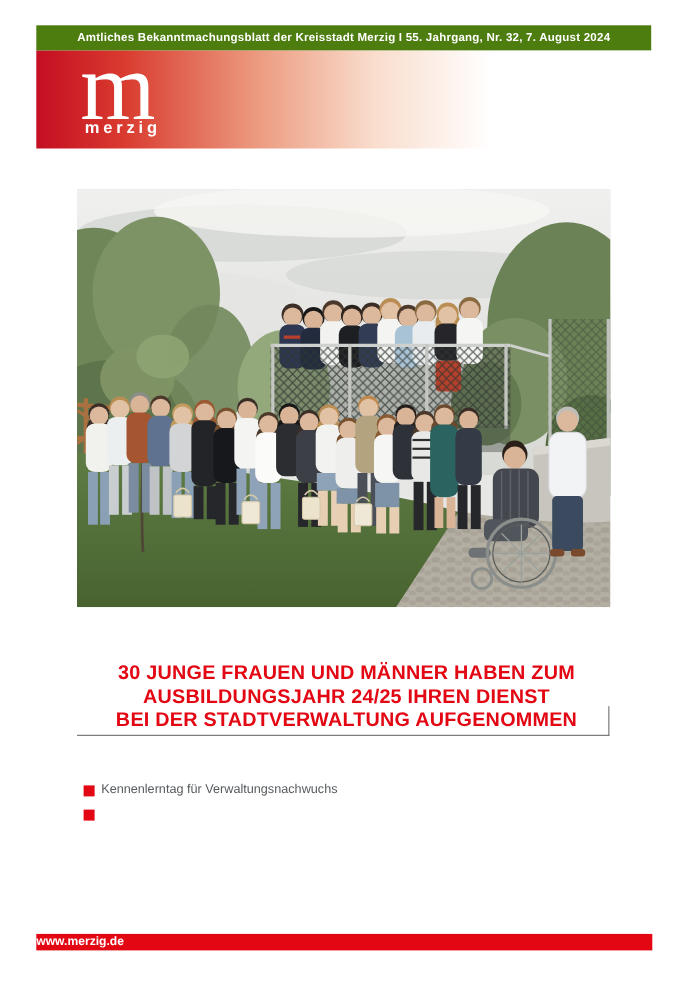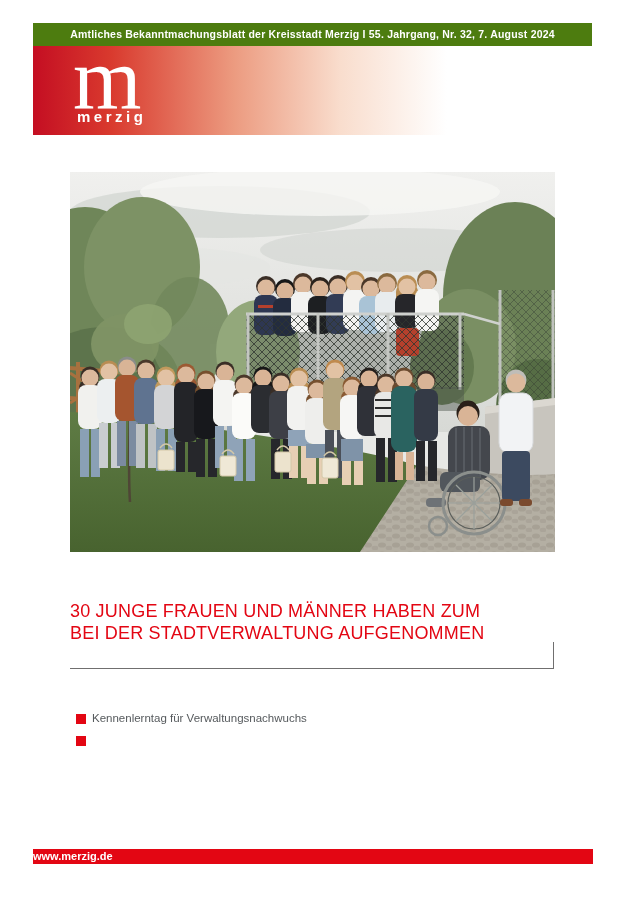--- a/index.html
+++ b/index.html
@@ -33,21 +33,21 @@
   .title .bold{font-weight:bold;}
   
   .photo{
     position:absolute;left:70px;top:172px;width:485px;height:380px;margin:0;
     overflow:hidden;background:#e7e8e5;
   }
   .photo svg{display:block;width:100%;height:100%;}
   
   .headline{
     position:absolute;left:70px;top:601px;margin:0;width:490px;
-    color:#e30613;font-size:18px;font-weight:normal;line-height:21.7px;letter-spacing:.2px;
+    color:#e30613;font-size:18px;font-weight:bold;line-height:21.7px;letter-spacing:.2px;text-align:center;
   }
   .headline span{display:block;white-space:nowrap;}
   .headline-rule{
     position:absolute;left:70px;top:642px;width:483px;height:26px;
     border-right:1.5px solid #706f6f;border-bottom:1.5px solid #706f6f;
   }
   
   .bullets{
     position:absolute;left:76px;top:709px;margin:0;padding:0;list-style:none;
     color:#565a5d;font-size:11.5px;line-height:19px;
@@ -410,20 +410,21 @@
         <rect x="429" y="221" width="34" height="60" rx="10" fill="#f2f3f5" stroke="#d8dadc"></rect>
         <rect x="432" y="279" width="28" height="50" rx="4" fill="#3c4a60"></rect>
         <rect x="430" y="327" width="13" height="7" rx="3" fill="#7a4a2e"></rect>
         <rect x="449" y="327" width="13" height="7" rx="3" fill="#7a4a2e"></rect>
       </g>
     </svg>
   </figure>
 
   <h1 class="headline">
     <span>30 JUNGE FRAUEN UND MÄNNER HABEN ZUM</span>
+    <span>AUSBILDUNGSJAHR 24/25 IHREN DIENST</span>
     <span>BEI DER STADTVERWALTUNG AUFGENOMMEN</span>
   </h1>
   <div class="headline-rule"></div>
 
   <ul class="bullets">
     <li>
       <span class="sq"></span>
       <span class="li-text">Kennenlerntag für Verwaltungsnachwuchs</span>
     </li>
     <li>

